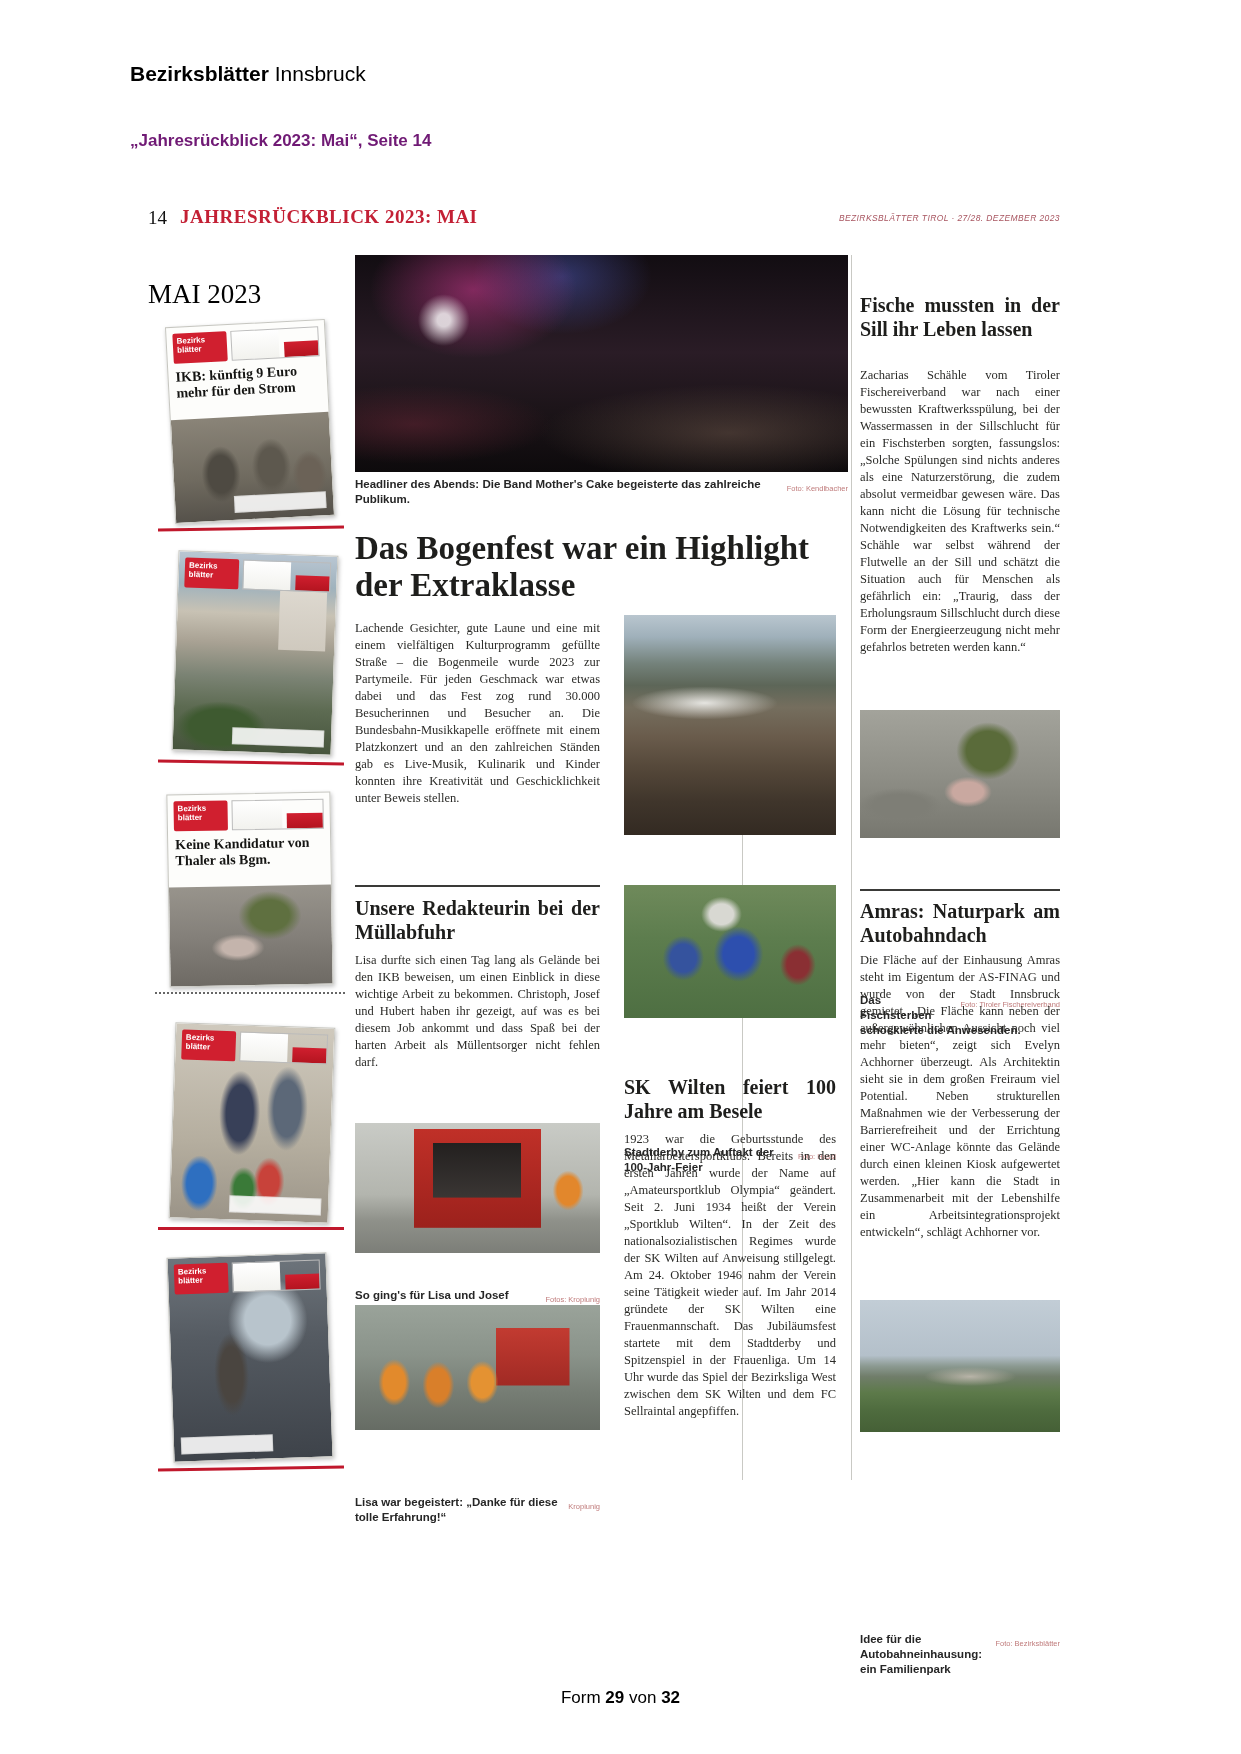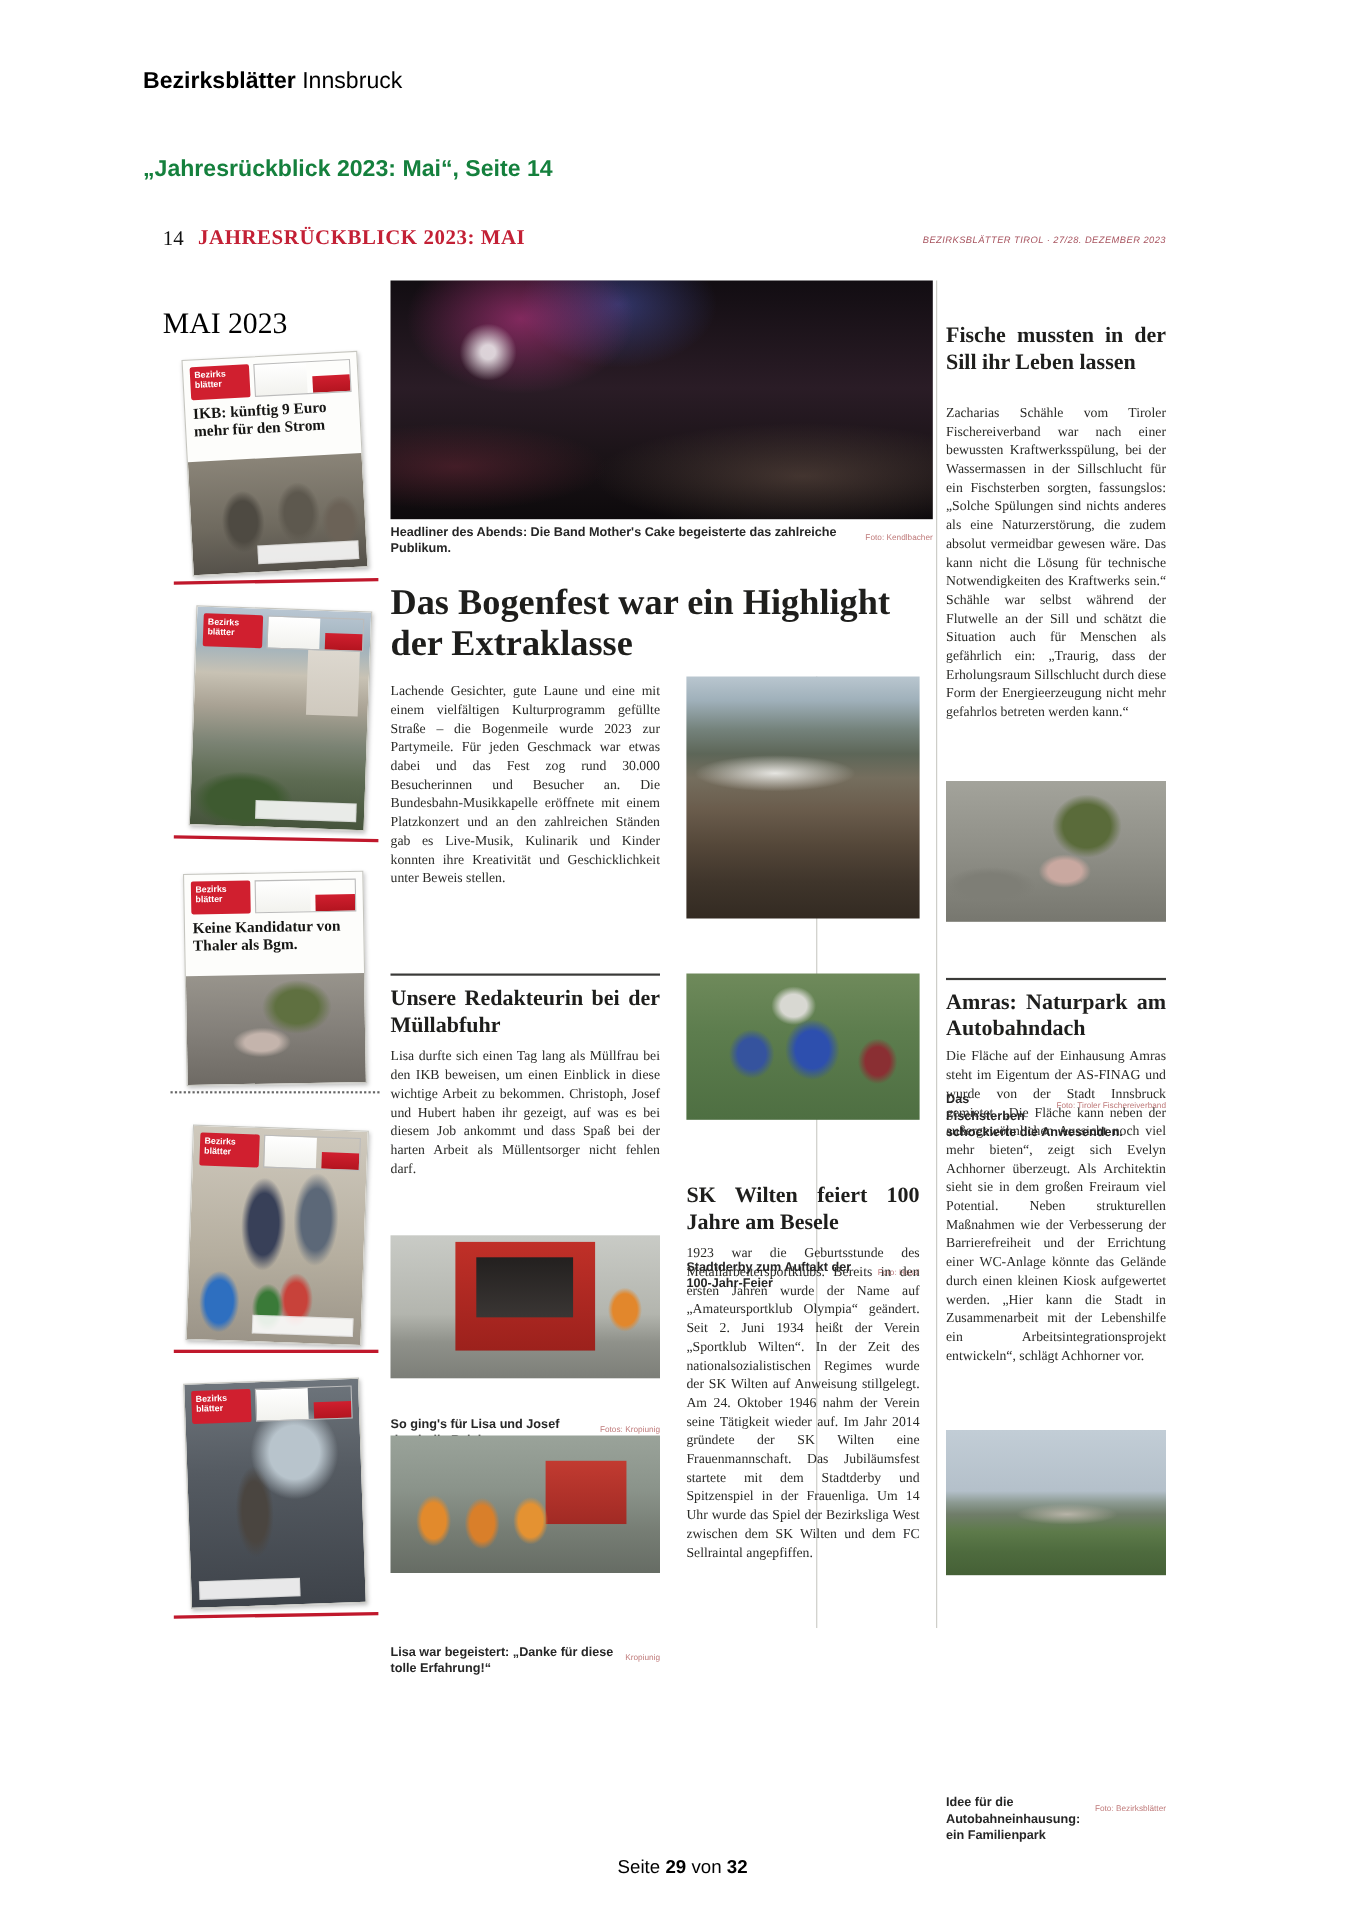--- a/index.html
+++ b/index.html
@@ -5,21 +5,21 @@
   * { margin:0; padding:0; box-sizing:border-box; }
   html,body { background:#ffffff; }
   body {
     width:1241px; height:1754px; position:relative;
     font-family:"Liberation Sans", sans-serif; color:#1d1d1b;
   }
 
   
   .doc-brand { position:absolute; left:130px; top:62px; font-size:21px; color:#000; }
   .doc-brand b { font-weight:bold; }
-  .doc-title { position:absolute; left:130px; top:142px; font-size:21px; font-weight:bold; color:#15803d; }
+  .doc-title { position:absolute; left:130px; top:131px; font-size:17px; font-weight:bold; color:#701a75; }
 
   
   .sheet { position:absolute; left:130px; top:195px; width:940px; height:1305px; background:#fff; }
   .abs { position:absolute; }
 
   .masthead-num { font-family:"Liberation Serif", serif; font-weight:normal; font-size:19px; color:#111; }
   .masthead-title { font-family:"Liberation Serif", serif; font-weight:bold; font-size:19px;
     color:#c32035; letter-spacing:.5px; }
   .masthead-issue { font-size:8.5px; color:#a85560; letter-spacing:.4px; }
   .headline-xl { font-family:"Liberation Serif", serif; font-weight:bold; font-size:33px; line-height:37px; color:#1e1e1c; }
@@ -184,21 +184,21 @@
   <div class="abs caption" style="left:225px; top:282px; width:493px;">
     <span class="credit">Foto: Kendlbacher</span>
     <span>Headliner des Abends: Die Band Mother's Cake begeisterte das zahlreiche Publikum.</span>
   </div>
   <div class="abs headline-xl" style="left:225px; top:335px; width:493px;">Das Bogenfest war ein Highlight der Extraklasse</div>
 
   <div class="abs bodytext" style="left:225px; top:425px; width:245px;">Lachende Gesichter, gute Laune und eine mit einem vielfältigen Kulturprogramm gefüllte Straße – die Bogenmeile wurde 2023 zur Partymeile. Für jeden Geschmack war etwas dabei und das Fest zog rund 30.000 Besucherinnen und Besucher an. Die Bundesbahn-Musikkapelle eröffnete mit einem Platzkonzert und an den zahlreichen Ständen gab es Live-Musik, Kulinarik und Kinder konnten ihre Kreativität und Geschicklichkeit unter Beweis stellen.</div>
 
   <div class="abs rule-dark" style="left:225px; top:690px; width:245px;"></div>
   <div class="abs headline-md" style="left:225px; top:701px; width:245px;">Unsere Redakteurin bei der Müllabfuhr</div>
-  <div class="abs bodytext" style="left:225px; top:757px; width:245px;">Lisa durfte sich einen Tag lang als Müllfrau bei den IKB beweisen, um einen Einblick in diese wichtige Arbeit zu bekommen. Christoph, Josef und Hubert haben ihr gezeigt, auf was es bei diesem Job ankommt und dass Spaß bei der harten Arbeit als Müllentsorger nicht fehlen darf.</div>
+  <div class="abs bodytext" style="left:225px; top:757px; width:245px;">Lisa durfte sich einen Tag lang als Gelände bei den IKB beweisen, um einen Einblick in diese wichtige Arbeit zu bekommen. Christoph, Josef und Hubert haben ihr gezeigt, auf was es bei diesem Job ankommt und dass Spaß bei der harten Arbeit als Müllentsorger nicht fehlen darf.</div>
 
   <div class="abs photo ph-truck" style="left:225px; top:928px; width:245px; height:130px;"></div>
   <div class="abs caption" style="left:225px; top:1063px; width:245px;">
     <span class="credit">Fotos: Kropiunig</span>
     <span>So ging's für Lisa und Josef durch die Reichenau.</span>
   </div>
 
   <div class="abs photo ph-workers" style="left:225px; top:1110px; width:245px; height:125px;"></div>
   <div class="abs caption" style="left:225px; top:1240px; width:245px;">
     <span class="credit">Kropiunig</span>
@@ -232,14 +232,14 @@
 
   <div class="abs photo ph-park" style="left:730px; top:1105px; width:200px; height:132px;"></div>
   <div class="abs caption" style="left:730px; top:1242px; width:200px;">
     <span class="credit">Foto: Bezirksblätter</span>
     <span>Idee für die Autobahneinhausung: ein Familienpark</span>
   </div>
 
 </div>
 
 <div class="page-footer">
-  <span>Seite </span><b>29</b><span> von </span><b>32</b>
+  <span>Form </span><b>29</b><span> von </span><b>32</b>
 </div>
 
 </body></html>

